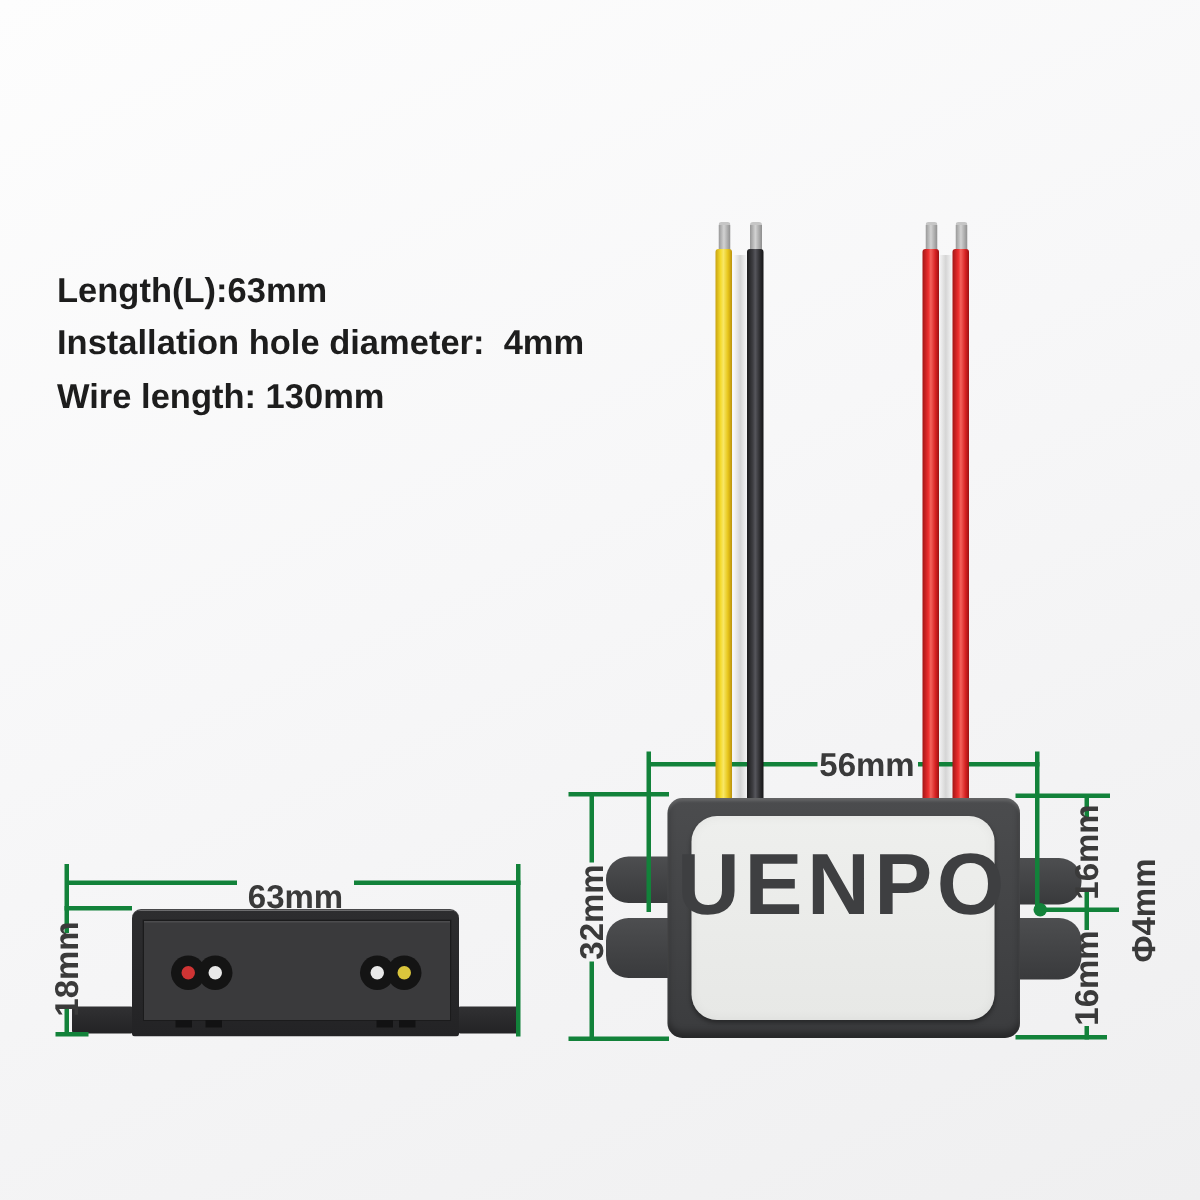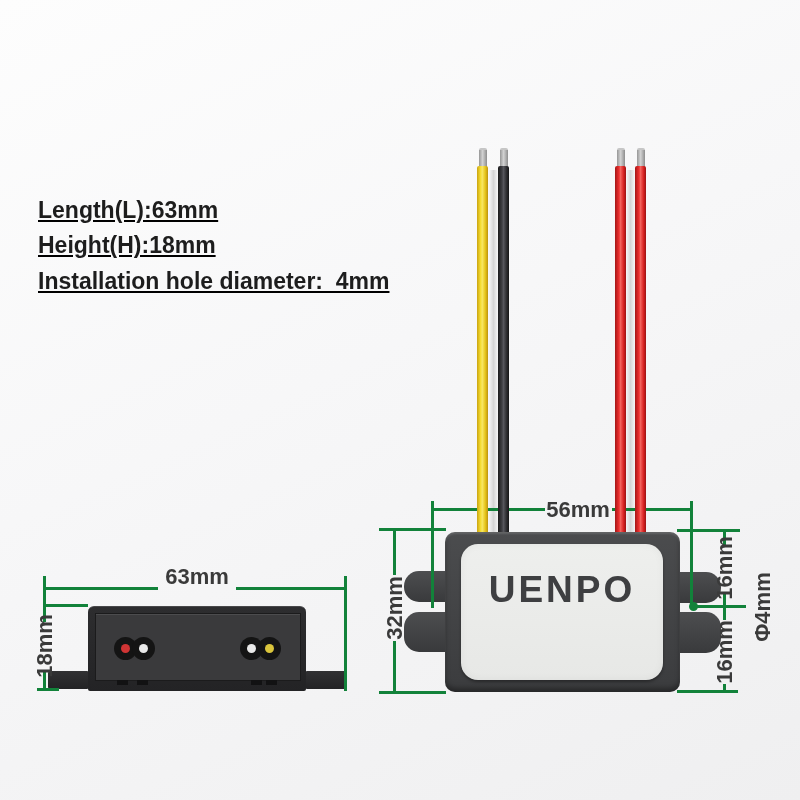--- a/index.html
+++ b/index.html
@@ -2,21 +2,21 @@
 <html><head>
 <meta charset="utf-8">
 <style>
   html,body{margin:0;padding:0;}
   .stage{
     position:relative;width:800px;height:800px;overflow:hidden;
     background:linear-gradient(155deg,#fdfdfd 0%,#f7f7f8 45%,#efeff0 100%);
     font-family:"Liberation Sans",sans-serif;
   }
   
-  .specs{position:absolute;left:38px;top:193px;display:flex;flex-direction:column;text-decoration:underline;}
+  .specs{position:absolute;left:38px;top:176px;display:flex;flex-direction:column;}
   .spec{font-size:23px;font-weight:bold;color:#1d1d1d;line-height:35.4px;white-space:pre;}
   
   .dim{position:absolute;background:#12823a;}
   .dlabel{position:absolute;font-size:22px;font-weight:600;color:#3a3a3a;white-space:pre;
           transform:translate(-50%,-50%);z-index:6;}
   .dlabel.v{transform:translate(-50%,-50%) rotate(-90deg);}
   .gdot{position:absolute;width:9px;height:9px;border-radius:50%;background:#12823a;z-index:6;}
   .z2{z-index:2;} .z5{z-index:5;}
   
   .wire{position:absolute;top:166px;height:374px;width:11px;z-index:3;border-radius:2px;}
@@ -32,43 +32,43 @@
        background:linear-gradient(180deg,#4b4c4e,#3b3c3e);
        box-shadow:inset 0 2px 2px rgba(255,255,255,.14), inset 0 -4px 5px rgba(0,0,0,.35);}
   .tpanel{position:absolute;left:461px;top:544px;width:202px;height:136px;border-radius:17px;z-index:4;
        background:linear-gradient(180deg,#eeefed,#e7e8e6);
        box-shadow:0 2px 3px rgba(0,0,0,.35), inset 0 0 8px rgba(0,0,0,.05);}
   .prong{position:absolute;height:31px;width:43px;z-index:4;
        background:linear-gradient(180deg,#4d4e50,#393a3c);}
   .prong.l{border-radius:15px 2px 2px 15px;}
   .prong.r{border-radius:2px 15px 15px 2px;}
   .brand{position:absolute;left:562px;top:590px;transform:translate(-50%,-50%);z-index:4;
-       font-size:37px;font-weight:bold;letter-spacing:3px;color:#3e3f41;white-space:nowrap;}
+       font-size:58px;font-weight:bold;letter-spacing:3px;color:#3e3f41;white-space:nowrap;}
   .brandcn{position:absolute;left:562px;top:626px;transform:translate(-50%,-50%);z-index:4;
        font-size:20px;font-weight:bold;letter-spacing:6px;color:#3e3f41;white-space:nowrap;}
   
   .sbody{position:absolute;left:88px;top:606px;width:218px;height:84px;z-index:4;
        border-radius:6px 6px 2px 2px;border-top:1px solid #48484a;
        background:linear-gradient(180deg,#2d2d2f,#232325);}
   .spanel{position:absolute;left:95px;top:613px;width:204px;height:66px;z-index:4;
        background:#3a3a3c;border:1px solid #1b1b1c;box-shadow:inset 0 1px 0 #4c4c4e;}
   .flange{position:absolute;top:671px;height:18px;z-index:4;background:linear-gradient(180deg,#313133,#232325);border-radius:2px;}
   .gcirc{position:absolute;width:23px;height:23px;border-radius:50%;background:#141414;z-index:4;}
   .gd{position:absolute;width:9px;height:9px;border-radius:50%;z-index:4;}
   .foot{position:absolute;height:5px;width:11px;background:#121213;z-index:4;top:680px;}
 </style>
 </head>
 <body>
 
 <div class="stage">
 
   <div class="specs">
     <span class="spec">Length(L):63mm</span>
-    <span class="spec">Height(H):18mm</span>
     <span class="spec">Installation hole diameter:  4mm</span>
+    <span class="spec">Wire length: 130mm</span>
   </div>
 
   <div class="wshadow" style="left:489px;"></div>
   <div class="wshadow" style="left:626px;"></div>
   <div class="tip" style="left:479px;"></div>
   <div class="tip" style="left:500px;"></div>
   <div class="tip" style="left:617px;"></div>
   <div class="tip" style="left:637px;"></div>
   <div class="wire yellow" style="left:477px;"></div>
   <div class="wire black" style="left:498px;"></div>
@@ -119,20 +119,20 @@
   <div class="gd" style="left:247px;top:644px;background:#e9e9e9;"></div>
   <div class="gd" style="left:265px;top:644px;background:#dac53c;"></div>
   <div class="foot" style="left:117px;"></div>
   <div class="foot" style="left:137px;"></div>
   <div class="foot" style="left:251px;"></div>
   <div class="foot" style="left:266px;"></div>
 
   <div class="dim z5" style="left:44px;top:587px;width:114px;height:3px;"></div>
   <div class="dim z5" style="left:236px;top:587px;width:111px;height:3px;"></div>
   <div class="dim z5" style="left:344px;top:576px;width:3px;height:115px;"></div>
-  <span class="dlabel" style="left:197px;top:577px;">63mm</span>
+  <span class="dlabel" style="left:197px;top:598px;">63mm</span>
   <div class="dim z5" style="left:43px;top:576px;width:3px;height:46px;"></div>
   <div class="dim z5" style="left:43px;top:670px;width:3px;height:20px;"></div>
   <div class="dim z5" style="left:43px;top:604px;width:45px;height:3px;"></div>
   <div class="dim z5" style="left:37px;top:688px;width:22px;height:3px;"></div>
   <span class="dlabel v" style="left:45px;top:646px;">18mm</span>
 
 </div>
 
 </body></html>

